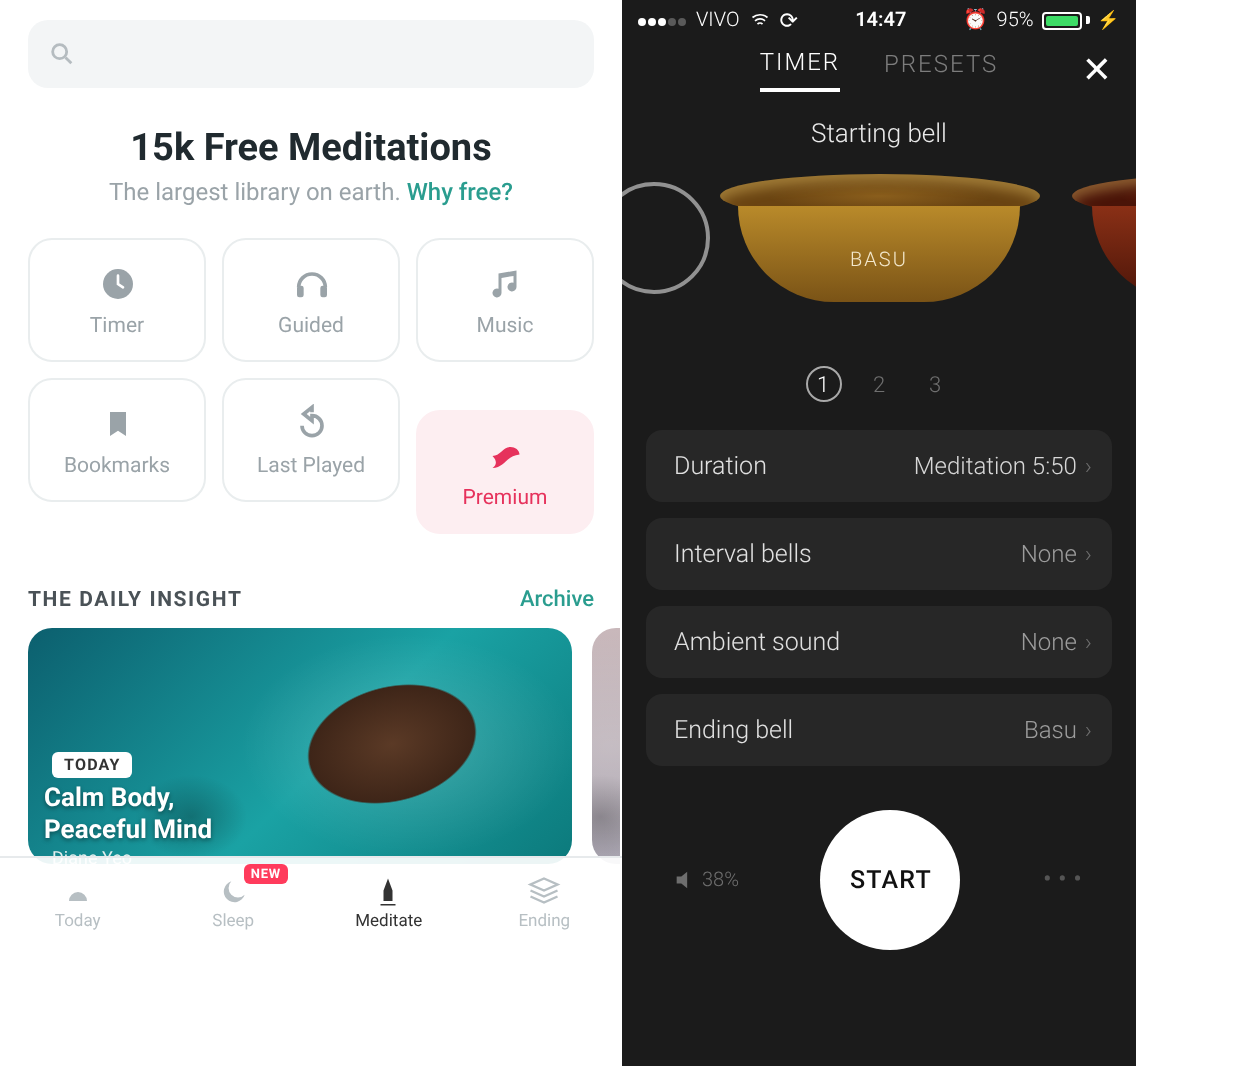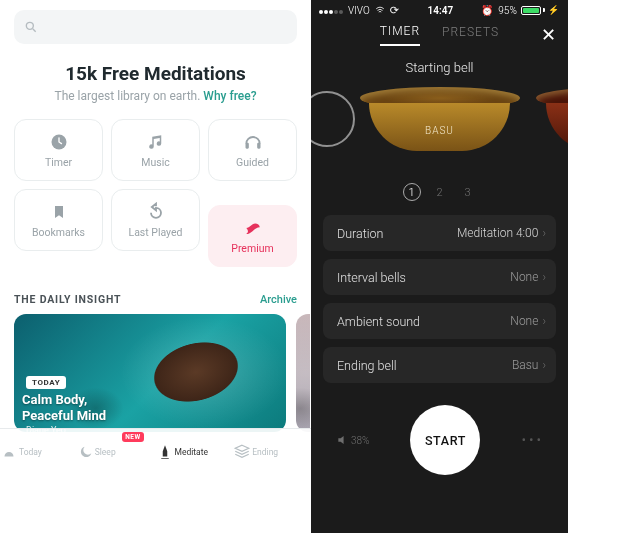--- a/index.html
+++ b/index.html
@@ -29,21 +29,21 @@
       radial-gradient(120px 80px at 70% 50%, rgba(255,255,255,0.18), transparent 70%),
       radial-gradient(40px 30px at 30% 80%, rgba(0,0,0,0.25), transparent 70%); }
   .turtle { position:absolute; right: 30px; top: 18px; width: 120px; height: 80px; background:
       radial-gradient(60px 40px at 50% 50%, #5b3a26, #3e2518 70%, transparent 72%); border-radius: 50%; transform: rotate(-15deg); }
   .card .badge { position: absolute; left: 12px; top: 62px; background: #fff; color: #333; font-size: 8px; font-weight: 700; letter-spacing: 0.6px; padding: 2px 6px; border-radius: 3px; }
   .card .card-title { position: absolute; left: 8px; top: 78px; color: #fff; font-size: 13px; font-weight: 700; line-height: 1.2; text-shadow: 0 1px 2px rgba(0,0,0,0.4); }
   .card .card-author { position: absolute; left: 12px; top: 111px; color: #e4efee; font-size: 9px; }
   .card.peek { width: 14px; border-radius: 12px 0 0 12px; background: linear-gradient(180deg, #c9b8bb, #a8a4b0); }
 
   .tabbar { position: absolute; bottom: 0; left: 0; right: 0; height: 46px; background: rgba(255,255,255,0.92); border-top: 1px solid #e7eaec; display: flex; }
-  .tab { flex: 1; display: flex; flex-direction: row; align-items: center; gap: 1px; color: #b7bfc3; font-size: 8.5px; position: relative; }
+  .tab { flex: 1; display: flex; flex-direction: column; align-items: center; justify-content: center; gap: 1px; color: #b7bfc3; font-size: 8.5px; position: relative; }
   .tab.active { color: #333; }
   .tab .tic { height: 18px; display:flex; align-items:center; justify-content:center; }
   .tab .new { position: absolute; top: 3px; right: 12px; background: #ff3b5c; color: #fff; font-size: 6.5px; font-weight: 700; padding: 1px 3px; border-radius: 3px; letter-spacing: 0.4px; }
 
   
   .right { width: 257px; height: 533px; background: #1b1b1b; color: #e6e6e6; position: relative; display: flex; flex-direction: column; font-weight: 300; }
   .status { height: 18px; display: flex; justify-content: space-between; align-items: center; padding: 2px 8px 0; font-size: 10px; color: #fff; }
   .status .l, .status .r { display: flex; align-items: center; gap: 4px; }
   .dots span { width: 4px; height: 4px; border-radius: 50%; background: #fff; display: inline-block; margin-right: 1px; }
   .dots span.dim { background: #5a5a5a; }
@@ -113,35 +113,35 @@
       <span class="ic">
           <svg width="20" height="20" viewBox="0 0 24 24" fill="#9aa3a8">
             <circle cx="12" cy="12" r="9" fill="#9aa3a8"></circle>
             <path d="M12 7v5l3 2" stroke="#fff" stroke-width="1.6" fill="none" stroke-linecap="round"></path>
           </svg>
         </span>
       <span class="lbl">Timer</span>
     </div>
     <div class="tile">
       <span class="ic">
-          <svg width="18" height="18" viewBox="0 0 24 24" fill="#9aa3a8">
-            <path d="M9 18a3 3 0 1 1-2-2.83V5l12-2v11a3 3 0 1 1-2-2.83V6.6L9 8v10z"></path>
-          </svg>
-        </span>
-      <span class="lbl">Music</span>
-    </div>
-    <div class="tile">
-      <span class="ic">
           <svg width="20" height="20" viewBox="0 0 24 24" fill="#9aa3a8">
             <path d="M4 14a8 8 0 0 1 16 0" stroke="#9aa3a8" stroke-width="2.2" fill="none"></path>
             <rect x="3" y="13" width="4" height="7" rx="1.4"></rect>
             <rect x="17" y="13" width="4" height="7" rx="1.4"></rect>
           </svg>
         </span>
       <span class="lbl">Guided</span>
+    </div>
+    <div class="tile">
+      <span class="ic">
+          <svg width="18" height="18" viewBox="0 0 24 24" fill="#9aa3a8">
+            <path d="M9 18a3 3 0 1 1-2-2.83V5l12-2v11a3 3 0 1 1-2-2.83V6.6L9 8v10z"></path>
+          </svg>
+        </span>
+      <span class="lbl">Music</span>
     </div>
     <div class="tile">
       <span class="ic">
           <svg width="16" height="18" viewBox="0 0 24 24" fill="#9aa3a8">
             <path d="M6 3h12v18l-6-4-6 4z"></path>
           </svg>
         </span>
       <span class="lbl">Bookmarks</span>
     </div>
     <div class="tile">
@@ -269,21 +269,21 @@
   <div class="pager">
     <span class="pg sel">1</span>
     <span class="pg">2</span>
     <span class="pg">3</span>
   </div>
 
   <div class="rows">
     <div class="row">
       <span>Duration</span>
       <span class="val med">
-          <span>Meditation 4:00</span>
+          <span>Meditation 5:50</span>
           <span class="chev">›</span>
         </span>
     </div>
     <div class="row">
       <span>Interval bells</span>
       <span class="val">
           <span>None</span>
           <span class="chev">›</span>
         </span>
     </div>

